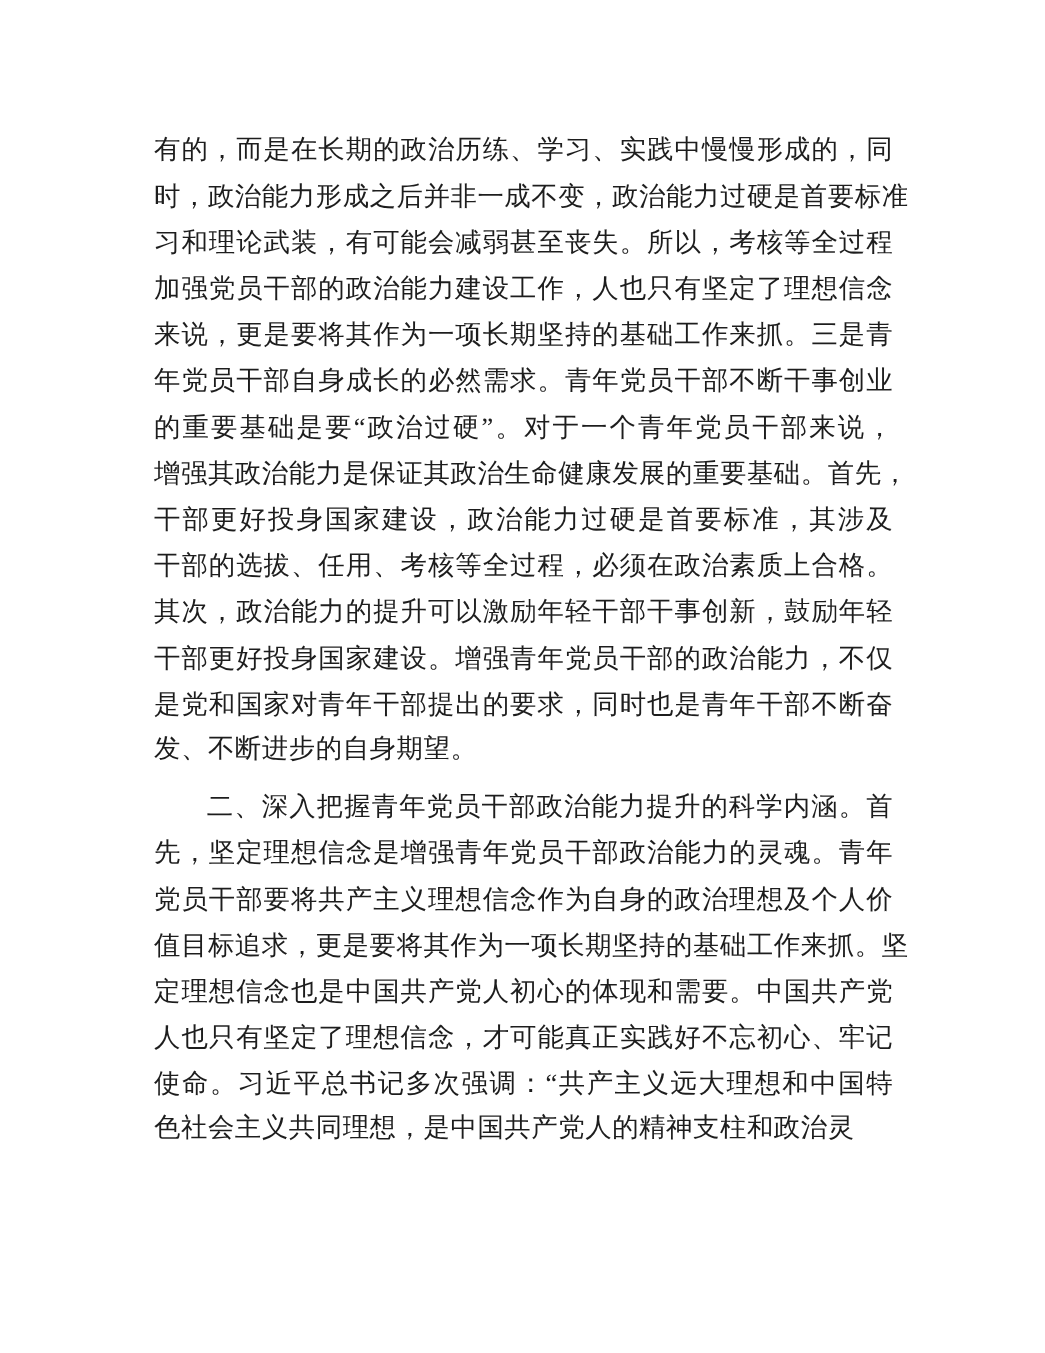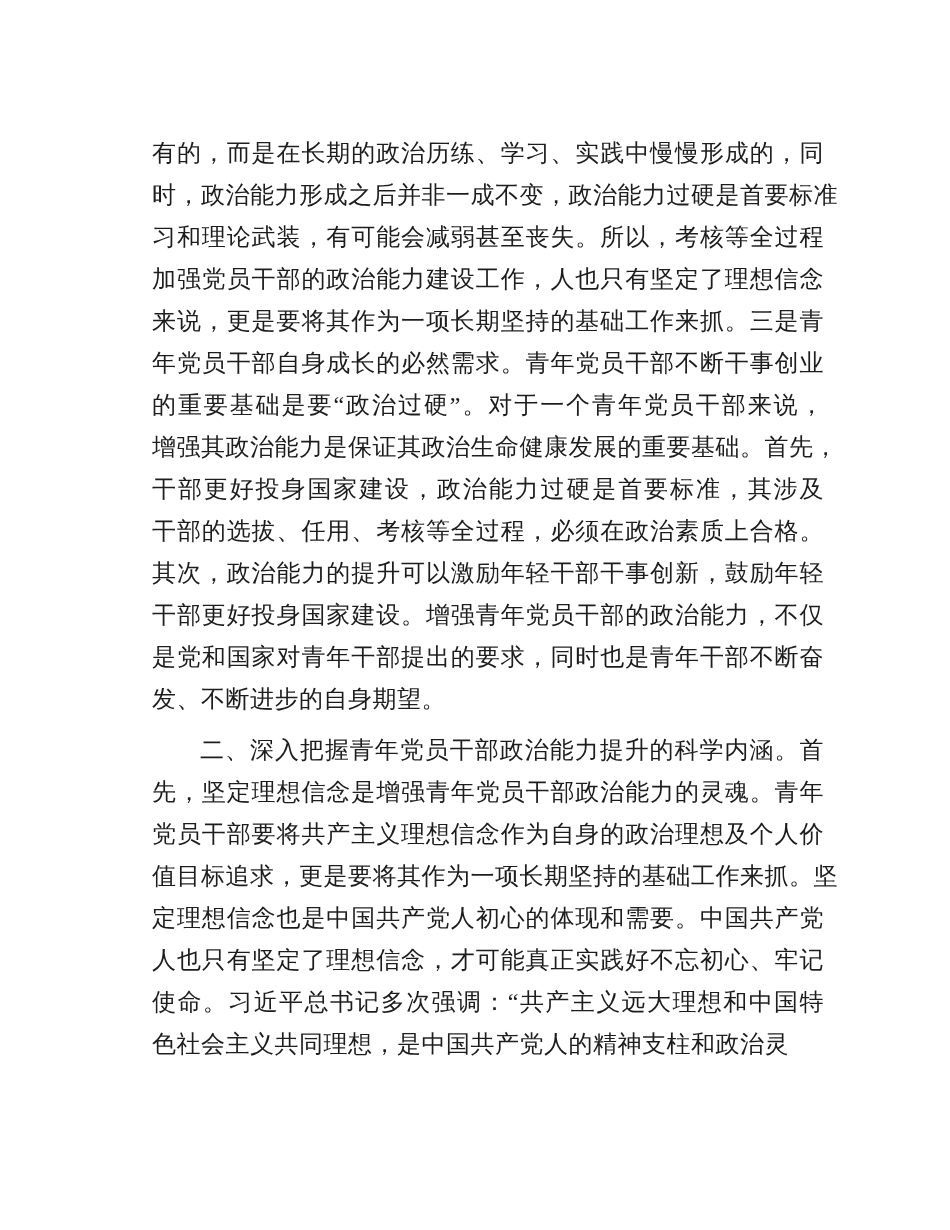--- a/index.html
+++ b/index.html
@@ -11,44 +11,44 @@
     position: relative;
     width: 950px;
     height: 1230px;
     background: #ffffff;
     overflow: hidden;
     font-family: "Liberation Serif", serif;
   }
   .doc-body {
     position: absolute;
     top: 116px;
-    left: 152px;
+    left: 140px;
     width: 672px;
     color: #1d1d1d;
     font-size: 24px;
-    margin-top: 16px;
   }
   .paragraph {
     margin: 0;
     padding: 0;
   }
   .paragraph + .paragraph {
     margin-top: 9px;
   }
   .text-line {
     line-height: 42px;
     height: 42px;
     text-align: justify;
     text-align-last: justify;
     white-space: nowrap;
     letter-spacing: 0.5px;
   }
   .text-line.last-line {
     text-align-last: left;
     white-space: normal;
+    font-family: Liberation Mono, monospace;
   }
   .text-line.first-indent {
     text-indent: 2em;
     font-family: Liberation Serif, serif;
   }
 </style>
 </head>
 <body>
 
 <div class="page">

